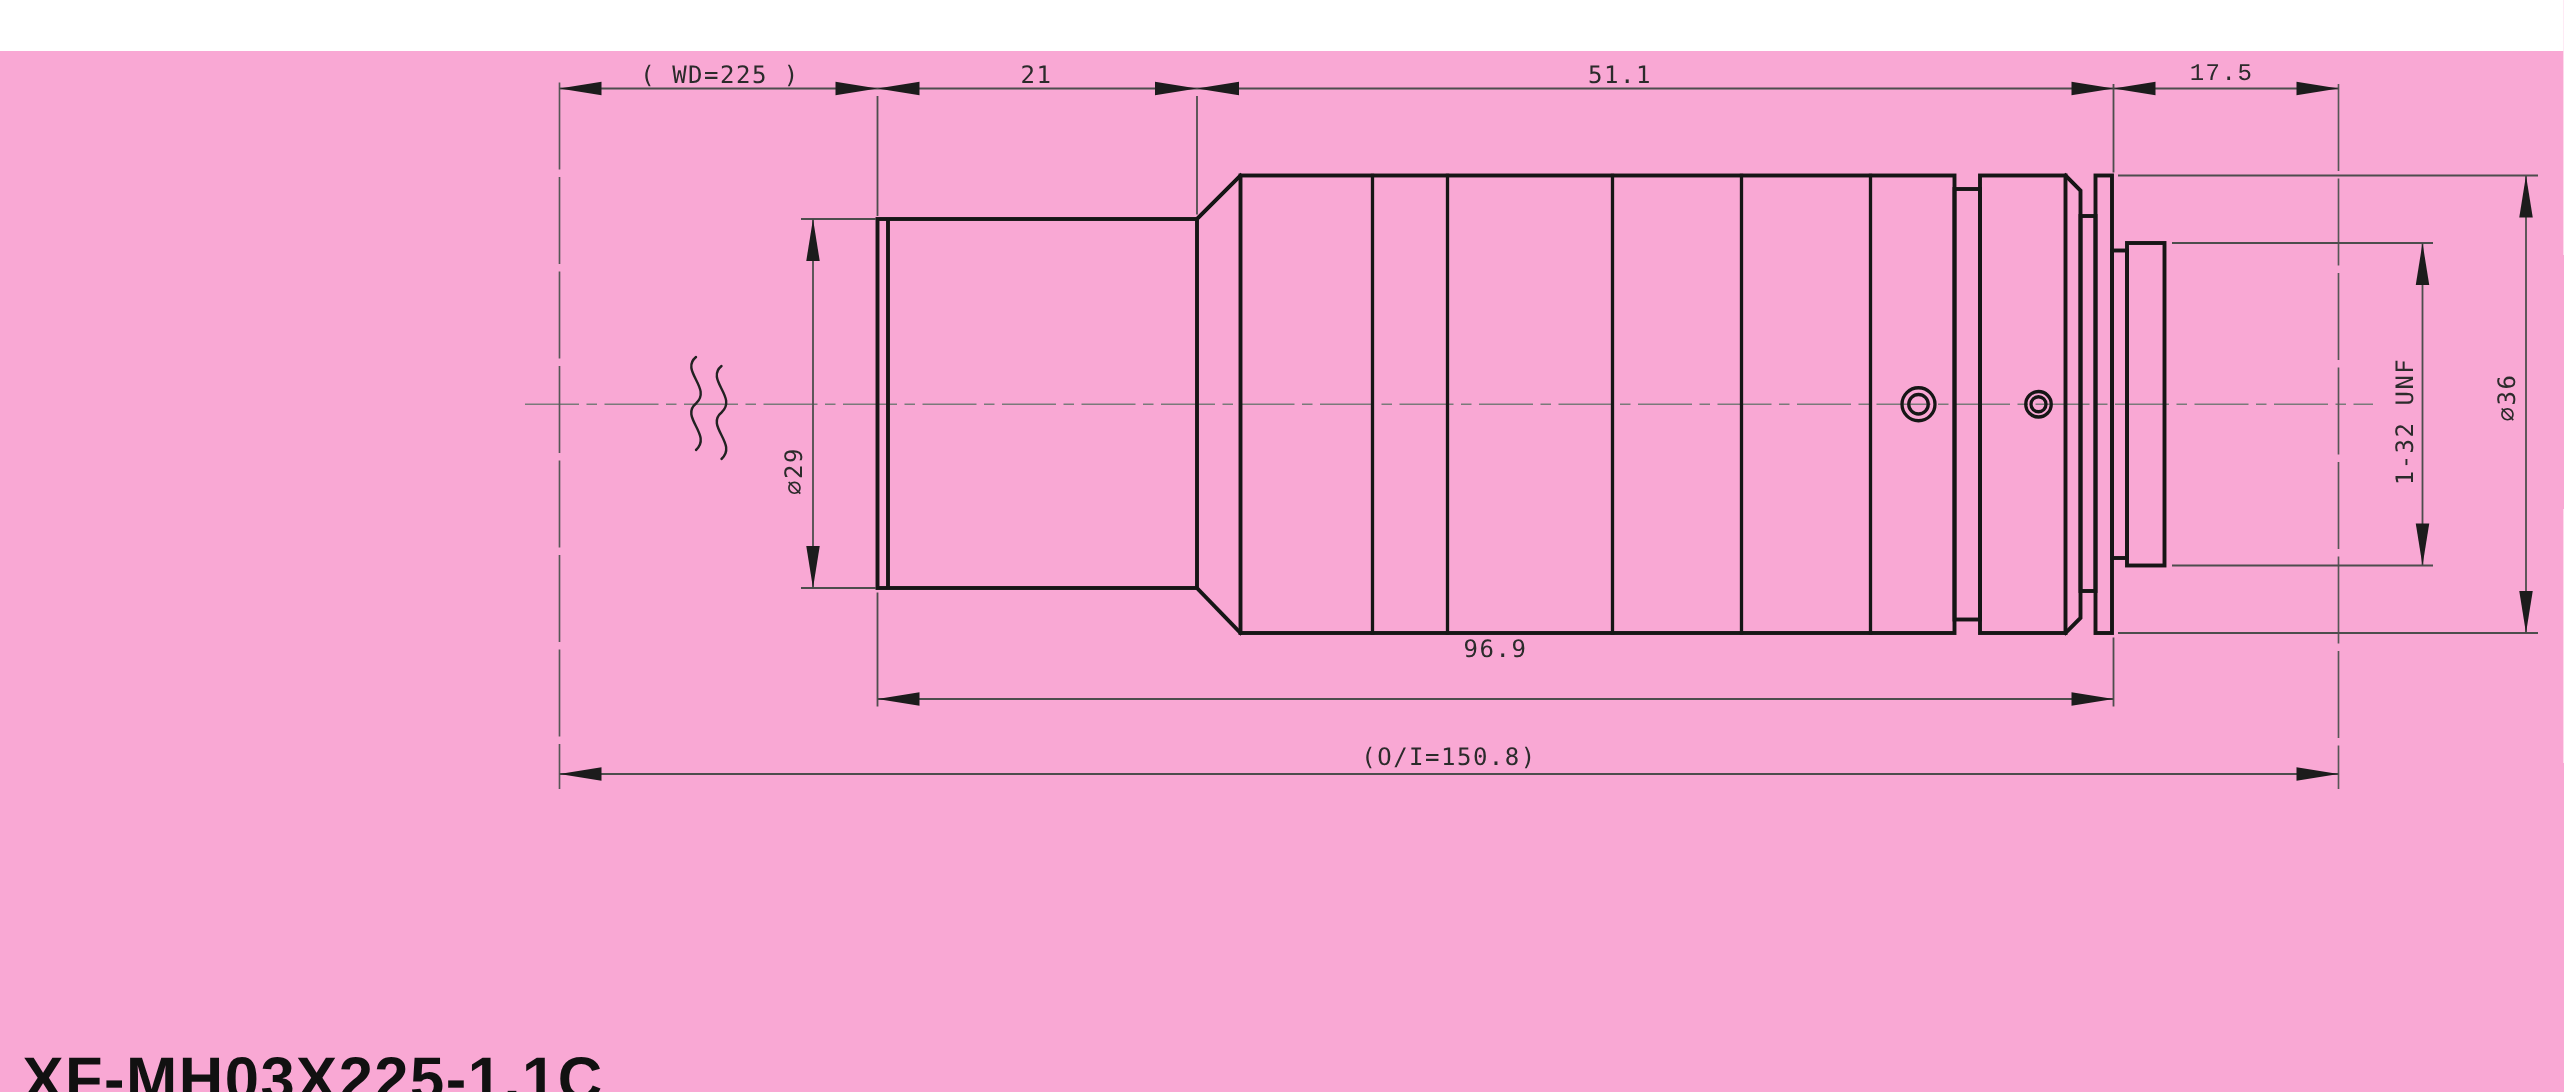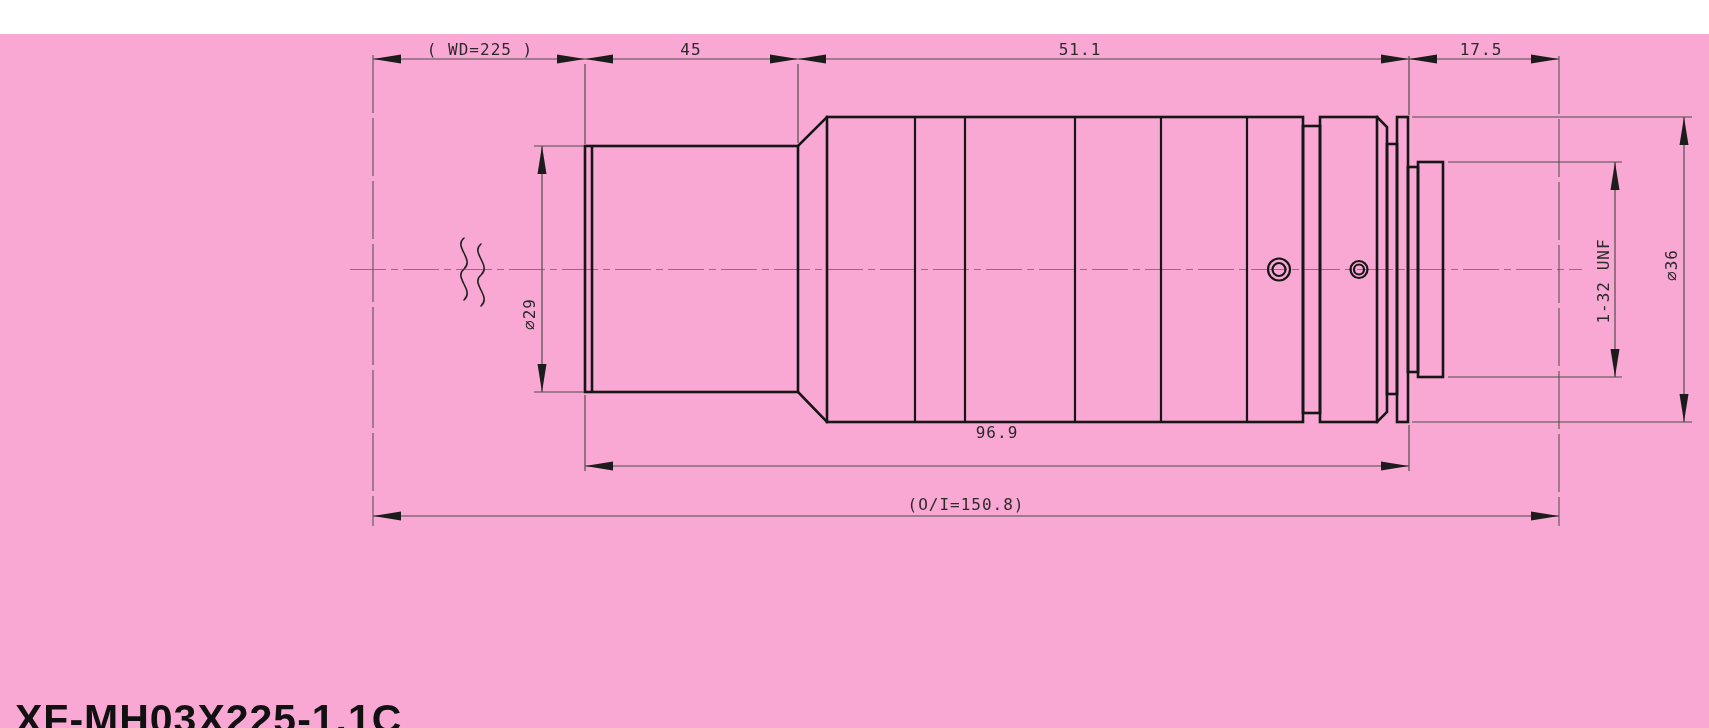--- a/index.html
+++ b/index.html
@@ -153,23 +153,23 @@
     <g>
       <line class="d" x1="1412" y1="83" x2="1692" y2="83"></line>
       <line class="d" x1="1412" y1="388" x2="1692" y2="388"></line>
       <line class="d" x1="1684" y1="83" x2="1684" y2="388"></line>
       <polygon class="arr" points="1684,83 1679.5,111 1688.5,111"></polygon>
       <polygon class="arr" points="1684,388 1679.5,360 1688.5,360"></polygon>
     </g>
   </svg>
 
   <div class="dim" style="left:480px;top:6px;">( WD=225 )</div>
-  <div class="dim" style="left:691px;top:6px;">45</div>
+  <div class="dim" style="left:691px;top:6px;">21</div>
   <div class="dim" style="left:1080px;top:6px;">51.1</div>
-  <div class="dim" style="left:1481px;top:6px;">17.5</div>
+  <div class="dim" style="left:1481px;top:6px;font-family:Liberation Mono, monospace;">17.5</div>
   <div class="dim" style="left:997px;top:389px;">96.9</div>
   <div class="dim" style="left:966px;top:461px;">(O/I=150.8)</div>
   <div class="dim vert" style="left:529px;top:280px;">⌀29</div>
   <div class="dim vert" style="left:1671px;top:231px;">⌀36</div>
   <div class="dim vert" style="left:1603px;top:247px;">1-32 UNF</div>
 
   <div class="title">XF-MH03X225-1.1C</div>
 </div>
 
 </body></html>

